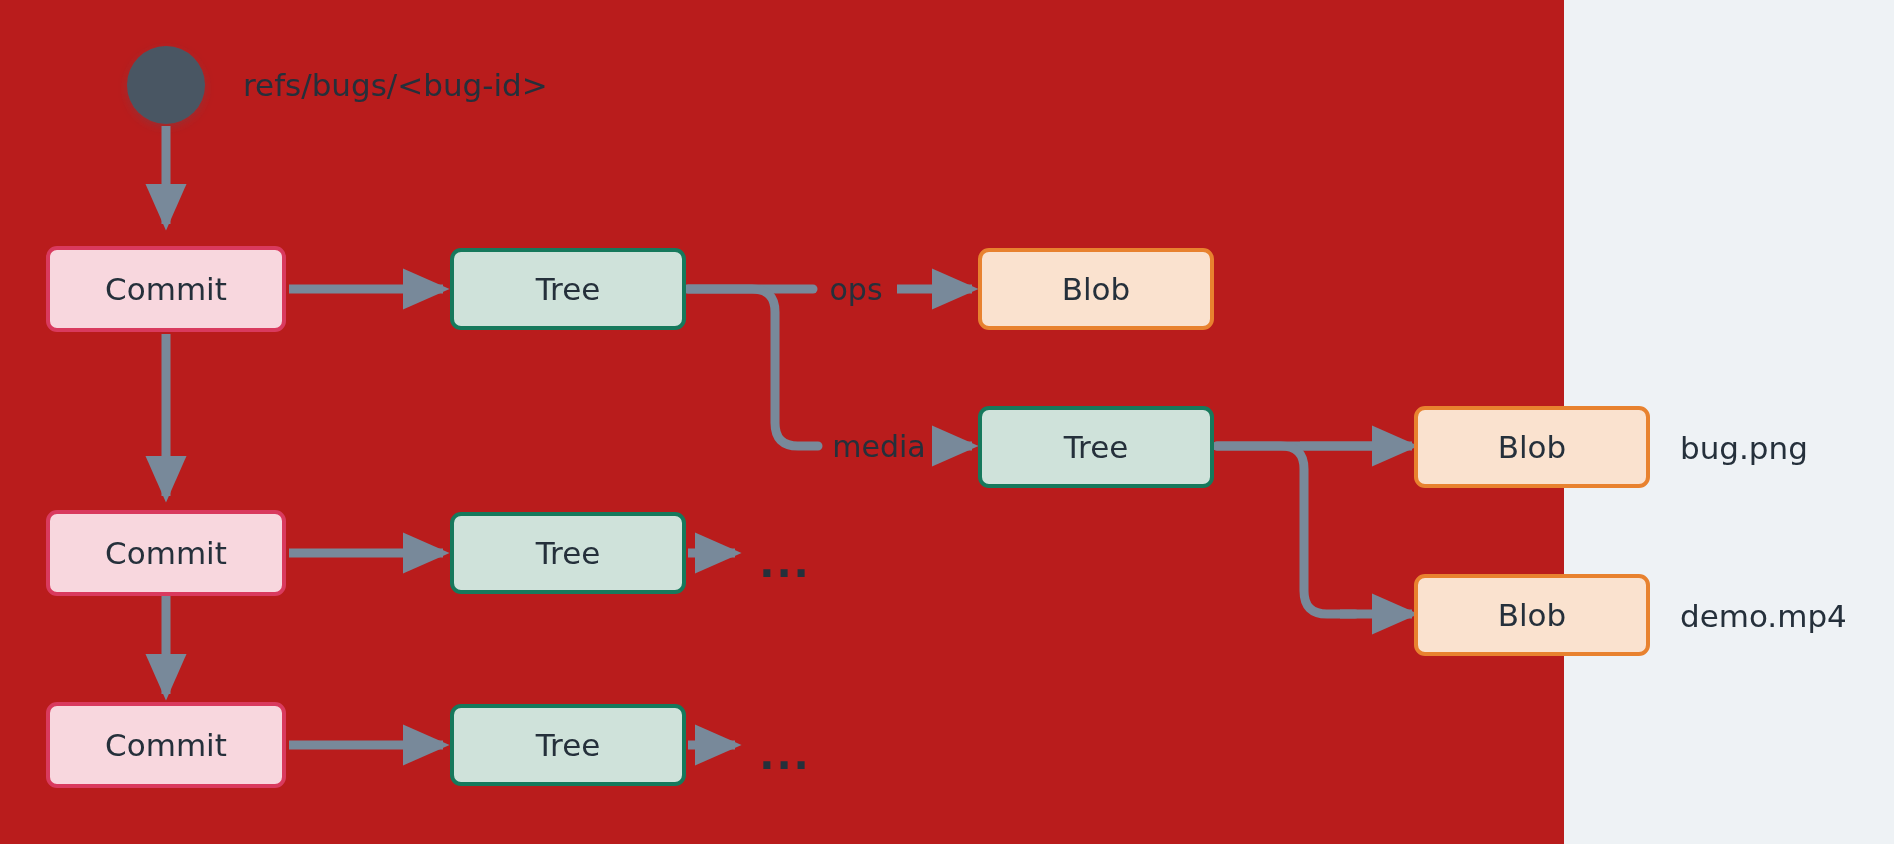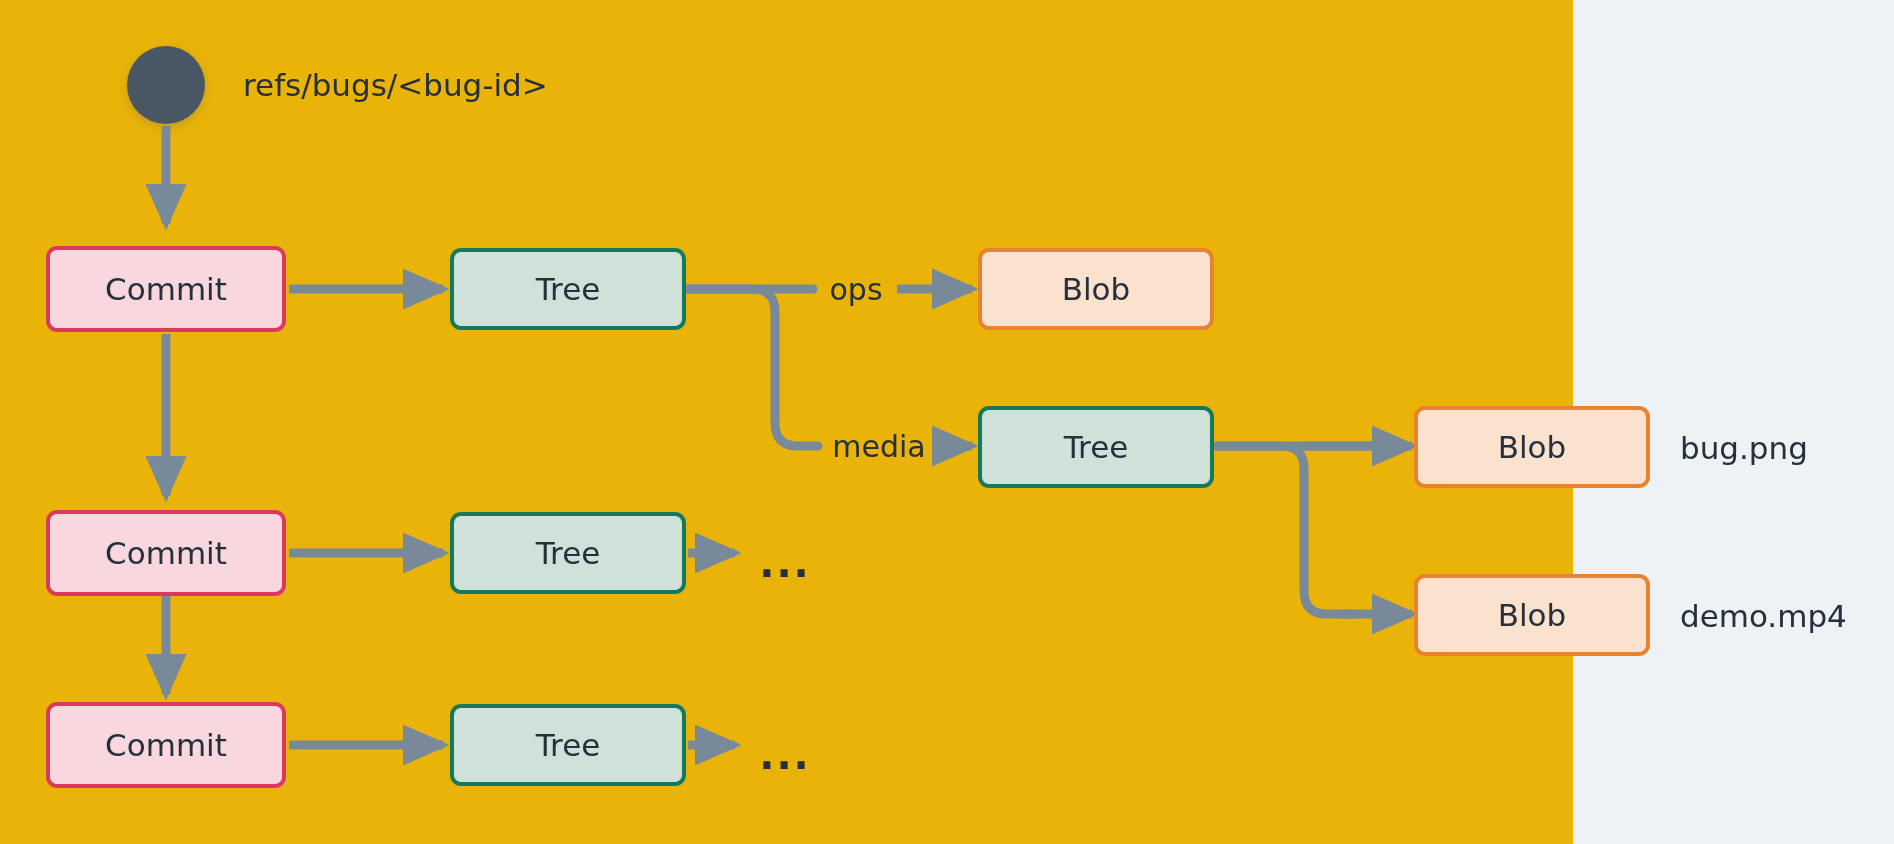--- a/index.html
+++ b/index.html
@@ -10,22 +10,21 @@
   body {
     width: 1894px;
     height: 844px;
     overflow: hidden;
     font-family: "DejaVu Sans", sans-serif;
   }
   #diagram-root {
     position: relative;
     width: 1564px;
     height: 844px;
-    background: #eab308;
-    padding-left: 9px;
+    background: #b91c1c;
   }
   svg.canvas {
     position: absolute;
     top: 0; left: 0;
     width: 1894px;
     height: 844px;
     display: block;
   }
   .node-label {
     font-family: "DejaVu Sans", sans-serif;

